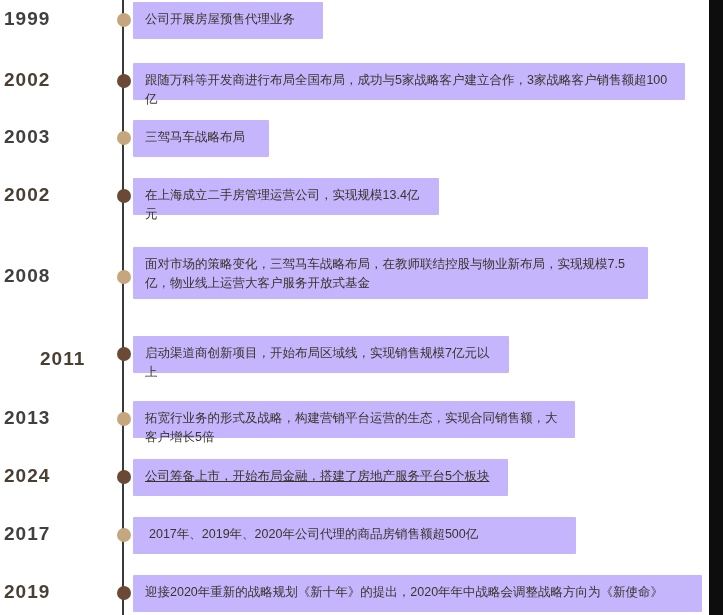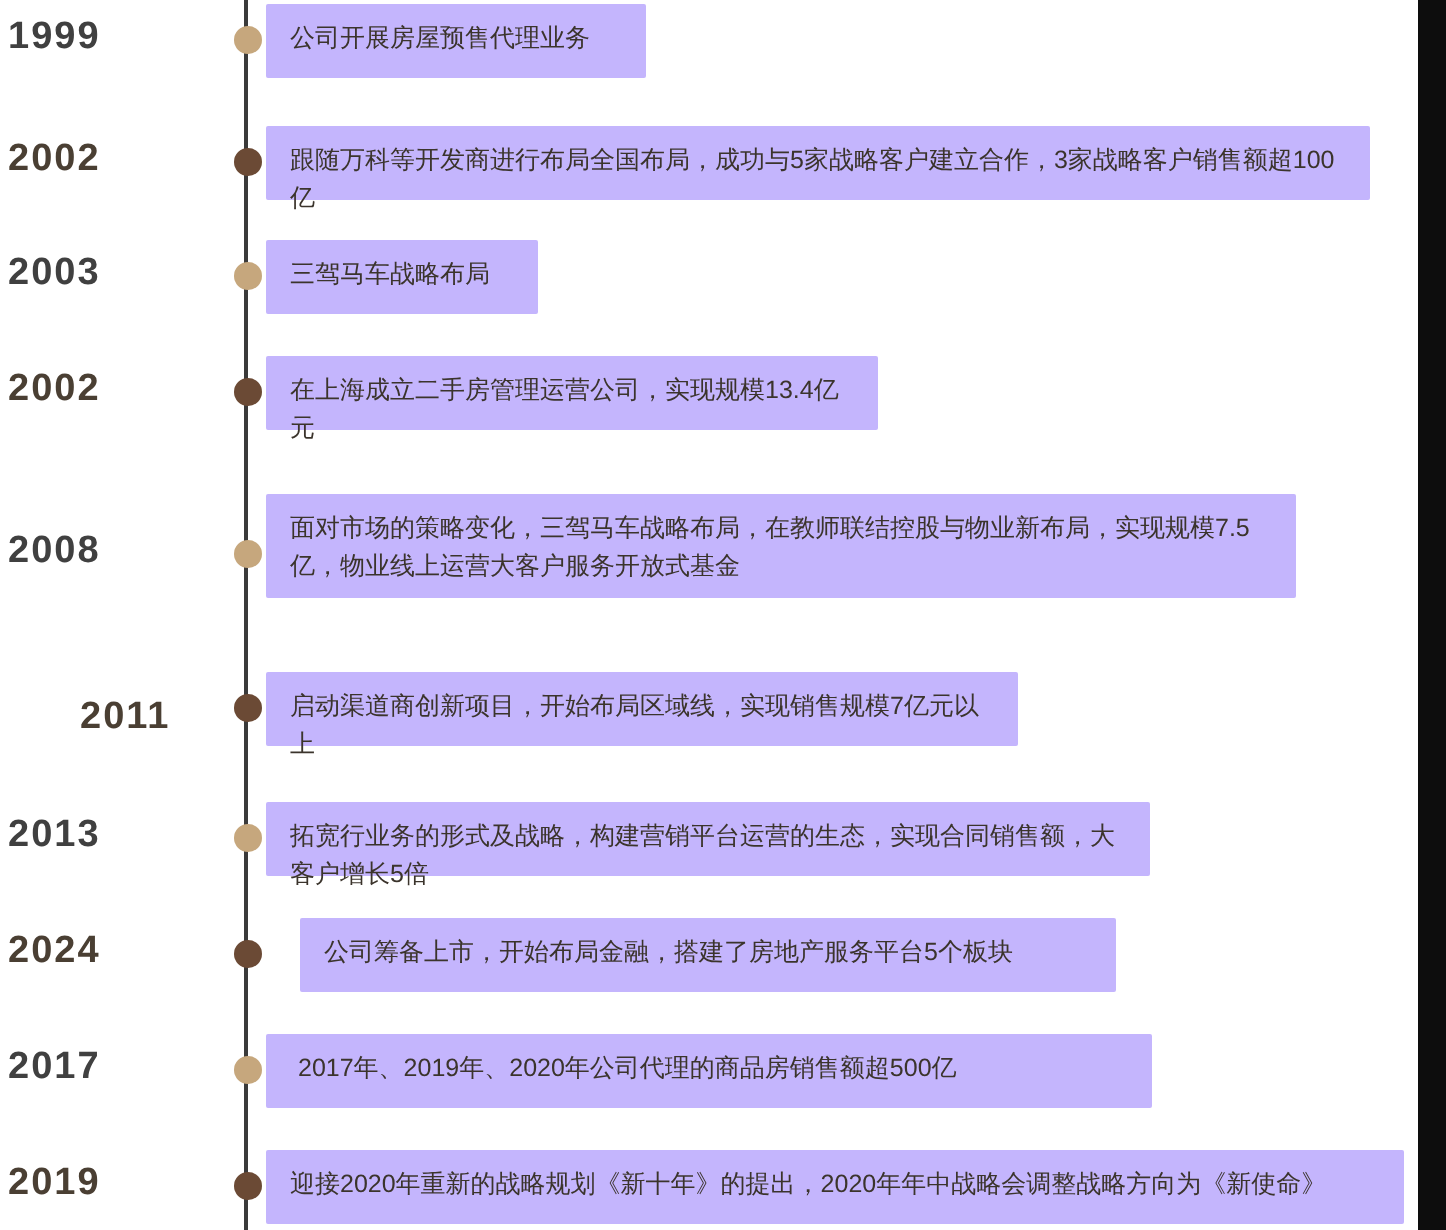--- a/index.html
+++ b/index.html
@@ -153,21 +153,21 @@
       <div class="connector" style="left: 124px; top: 418px; width: 0px;"></div>
       <div class="dot" style="left: 117px; top: 412px;"></div>
       <div class="card" style="left: 133px; top: 400.5px; width: 442px; height: 37px;">
         <span class="card-text">拓宽行业务的形式及战略，构建营销平台运营的生态，实现合同销售额，大客户增长5倍</span>
       </div>
     </div>
     <div class="row" style="top: 0px;">
       <div class="year dark" style="top: 465px;">2024</div>
       <div class="connector" style="left: 124px; top: 476px; width: 0px;"></div>
       <div class="dot dark" style="left: 117px; top: 470px;"></div>
-      <div class="card" style="left: 150px; top: 458.5px; width: 408px; height: 37px;">
+      <div class="card" style="left: 133px; top: 458.5px; width: 375px; height: 37px; text-decoration: underline;">
         <span class="card-text">公司筹备上市，开始布局金融，搭建了房地产服务平台5个板块</span>
       </div>
     </div>
     <div class="row" style="top: 0px;">
       <div class="year light" style="top: 523px;">2017</div>
       <div class="connector" style="left: 124px; top: 534px; width: 0px;"></div>
       <div class="dot" style="left: 117px; top: 528px;"></div>
       <div class="card" style="left: 133px; top: 516.5px; width: 443px; height: 37px; padding-left: 16px;">
         <span class="card-text">2017年、2019年、2020年公司代理的商品房销售额超500亿</span>
       </div>

